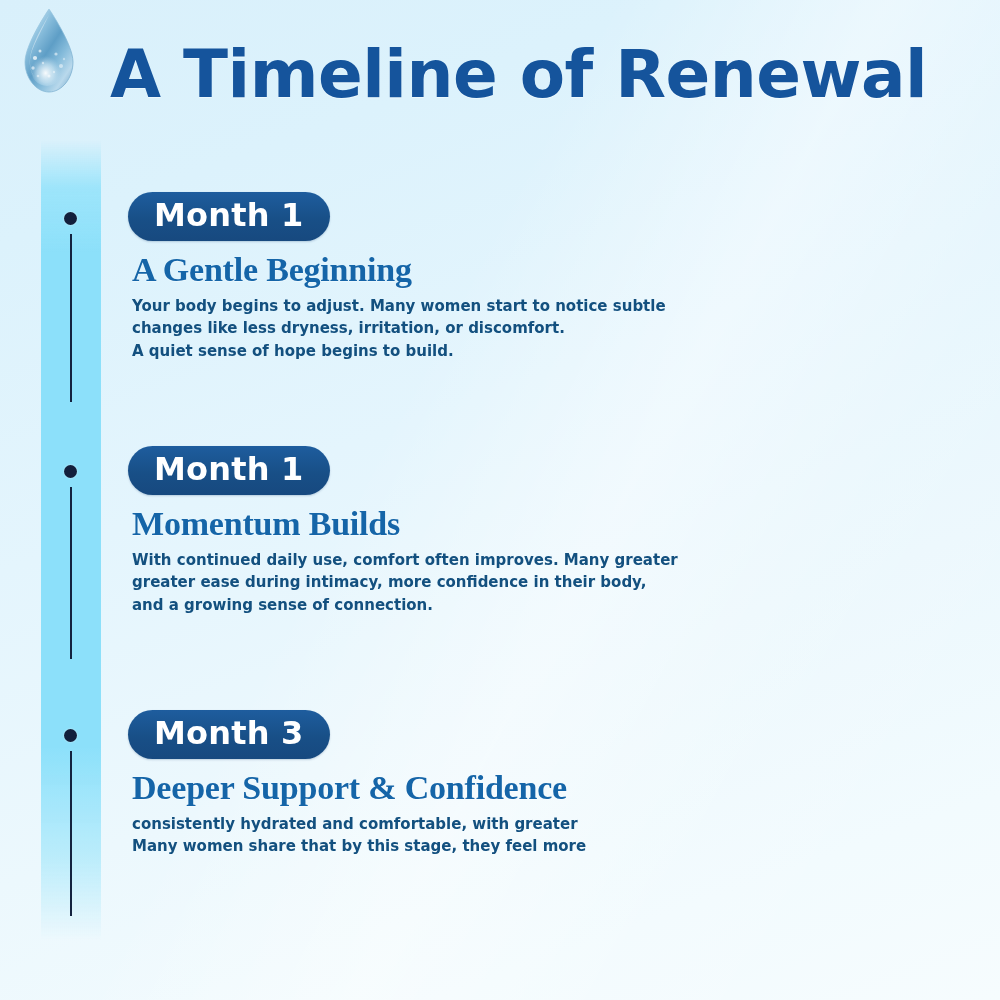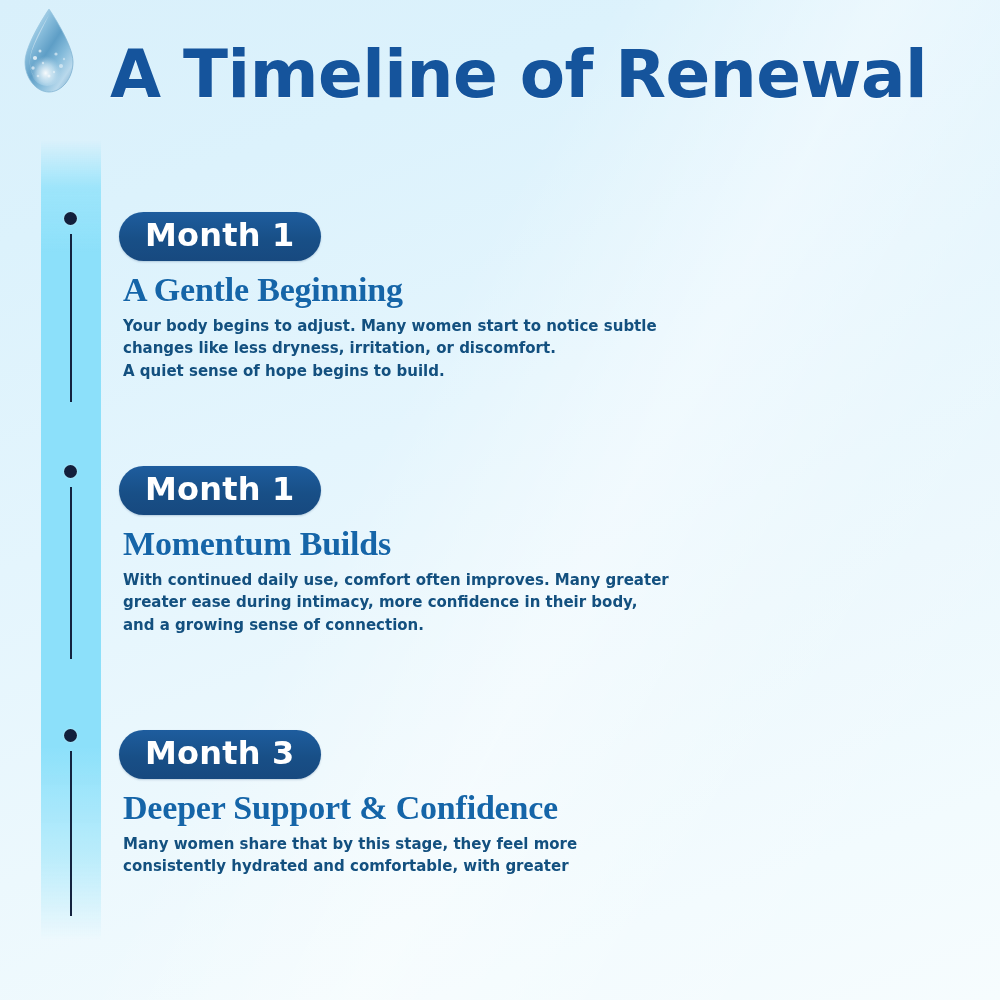--- a/index.html
+++ b/index.html
@@ -110,23 +110,22 @@
   #marker-1 { top: 212px; }
   #marker-1 .stem { height: 168px; }
   #marker-2 { top: 465px; }
   #marker-2 .stem { height: 172px; }
   #marker-3 { top: 729px; }
   #marker-3 .stem { height: 165px; }
 
   
   .block {
     position: absolute;
-    left: 119px;
+    left: 128px;
     width: 860px;
-    margin-top: 20px;
   }
   #block-1 { top: 192px; }
   #block-2 { top: 446px; }
   #block-3 { top: 710px; }
 
   .pill {
     display: inline-block;
     background: linear-gradient(180deg, #1e5d9e 0%, #184f87 55%, #17497f 100%);
     color: #ffffff;
     border-radius: 26px;
@@ -239,18 +238,18 @@
       <span class="line">With continued daily use, comfort often improves. Many greater</span>
       <span class="line">greater ease during intimacy, more confidence in their body,</span>
       <span class="line">and a growing sense of connection.</span>
     </div>
   </div>
 
   <div class="block" id="block-3">
     <div class="pill">Month 3</div>
     <div class="block-heading">Deeper Support &amp; Confidence</div>
     <div class="block-body">
+      <span class="line">consistently hydrated and comfortable, with greater</span>
       <span class="line">Many women share that by this stage, they feel more</span>
-      <span class="line">consistently hydrated and comfortable, with greater</span>
     </div>
   </div>
 
 </div>
 
 </body></html>

